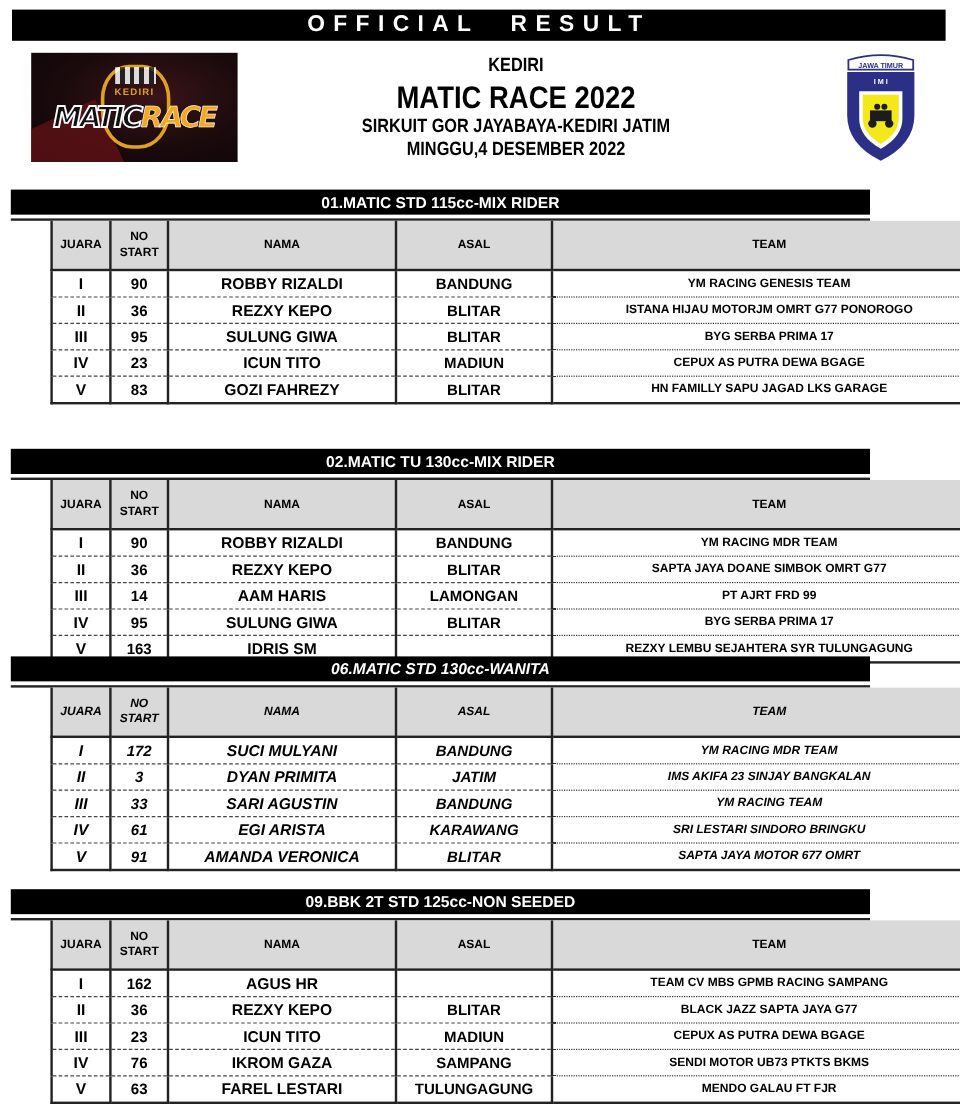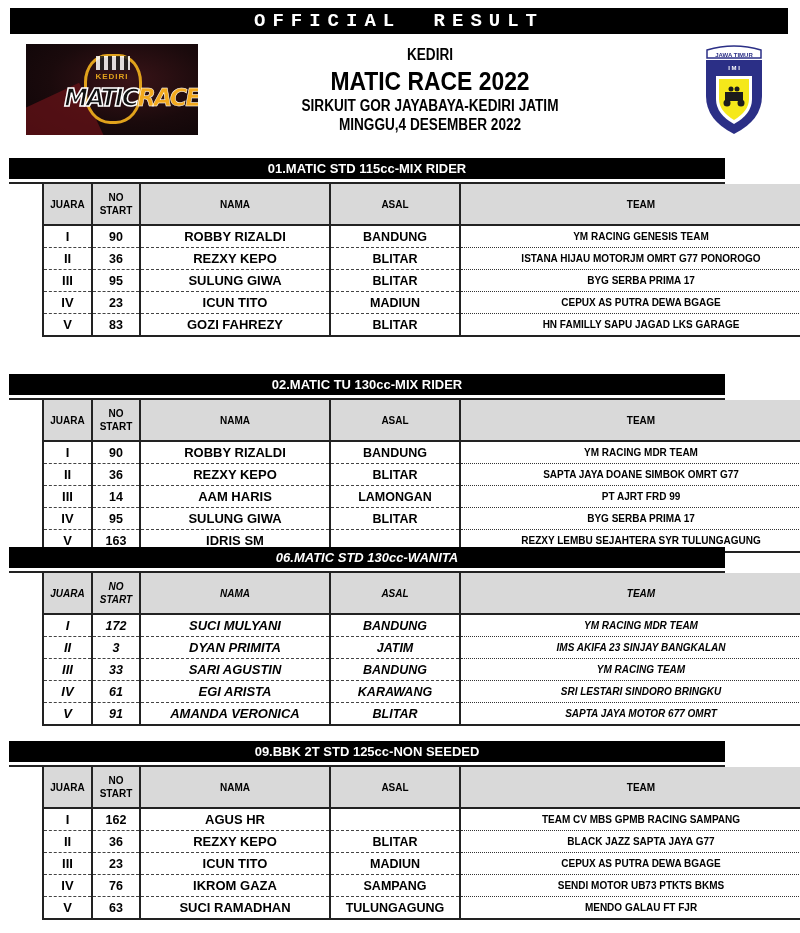--- a/index.html
+++ b/index.html
@@ -1,23 +1,23 @@
 <!DOCTYPE html>
 <html><head>
   <meta charset="utf-8">
   <style>
     html, body { margin: 0; padding: 0; background: #ffffff; }
     body { width: 800px; height: 933px; position: relative; overflow: hidden; font-family: "Liberation Sans", sans-serif; color: #000; }
-    .banner { position: absolute; left: 10px; top: 8px; width: 778px; height: 26px; background: #000; color: #fff; display: flex; align-items: center; justify-content: center; font-family: Liberation Mono, monospace; font-weight: bold; font-size: 19px; letter-spacing: 7px; word-spacing: 14px; }
+    .banner { position: absolute; left: 10px; top: 8px; width: 778px; height: 26px; background: #000; color: #fff; display: flex; align-items: center; justify-content: center; font-family: Liberation Sans, sans-serif; font-weight: bold; font-size: 19px; letter-spacing: 7px; word-spacing: 14px; }
     .logo-left { position: absolute; left: 26px; top: 44px; width: 172px; height: 91px; background: radial-gradient(ellipse at 60% 40%, #3a1418 0%, #1a0a0c 55%, #0d0507 100%); overflow: hidden; }
     .logo-left .stripe { position: absolute; left: -20px; top: 55px; width: 90px; height: 60px; background: #6b1218; transform: rotate(-25deg); opacity: 0.7; }
     .logo-left .shield { position: absolute; left: 58px; top: 10px; width: 58px; height: 70px; border: 3px solid #e0a21c; border-radius: 40% 40% 45% 45%; box-sizing: border-box; }
     .logo-left .flag { position: absolute; left: 70px; top: 12px; width: 34px; height: 14px; background: repeating-linear-gradient(90deg, #fff 0 4px, #222 4px 8px); opacity: 0.85; }
     .logo-left .kediri { position: absolute; left: 0; width: 100%; top: 28px; text-align: center; font-size: 8px; font-weight: bold; color: #e0a21c; letter-spacing: 1px; }
-    .logo-left .word { position: absolute; left: 0; top: 40px; width: 100%; text-align: center; font-family: "DejaVu Sans", sans-serif; font-weight: bold; font-style: italic; font-size: 24px; letter-spacing: -2px; margin-left: 20px; }
+    .logo-left .word { position: absolute; left: 0; top: 40px; width: 100%; text-align: center; font-family: "DejaVu Sans", sans-serif; font-weight: bold; font-style: italic; font-size: 24px; letter-spacing: -2px; }
     .logo-left .word .w1 { color: #111; -webkit-text-stroke: 1.5px #fff; }
     .logo-left .word .w2 { color: #f2a91e; -webkit-text-stroke: 0.5px #fff; }
     .title-block { position: absolute; left: 240px; top: 47px; width: 380px; text-align: center; font-family: "Liberation Sans", sans-serif; font-weight: bold; line-height: 1; }
     .title-block .t1 { font-size: 16px; transform: scaleX(0.85); }
     .title-block .t2 { font-size: 26px; margin-top: 5px; transform: scaleX(0.88); }
     .title-block .t3 { font-size: 16px; margin-top: 4px; transform: scaleX(0.85); }
     .title-block .t4 { font-size: 16px; margin-top: 3px; transform: scaleX(0.85); }
     .logo-right { position: absolute; left: 703px; top: 44px; width: 62px; height: 92px; }
     .rtable { position: absolute; left: 9px; width: 716px; }
     .rtable .ttl { height: 21px; background: #000; color: #fff; font-weight: bold; font-size: 13px; display: flex; align-items: center; justify-content: center; }
@@ -289,20 +289,20 @@
           <tr>
             <td class="juara">IV</td>
             <td class="no">76</td>
             <td class="name">IKROM GAZA</td>
             <td class="asal">SAMPANG</td>
             <td class="team">SENDI MOTOR UB73 PTKTS BKMS</td>
           </tr>
           <tr>
             <td class="juara">V</td>
             <td class="no">63</td>
-            <td class="name">SUCI RAMADHAN</td>
+            <td class="name">FAREL LESTARI</td>
             <td class="asal">TULUNGAGUNG</td>
             <td class="team">MENDO GALAU FT FJR</td>
           </tr>
         </tbody>
       </table>
     </div>
   </div>
 
 </body></html>

